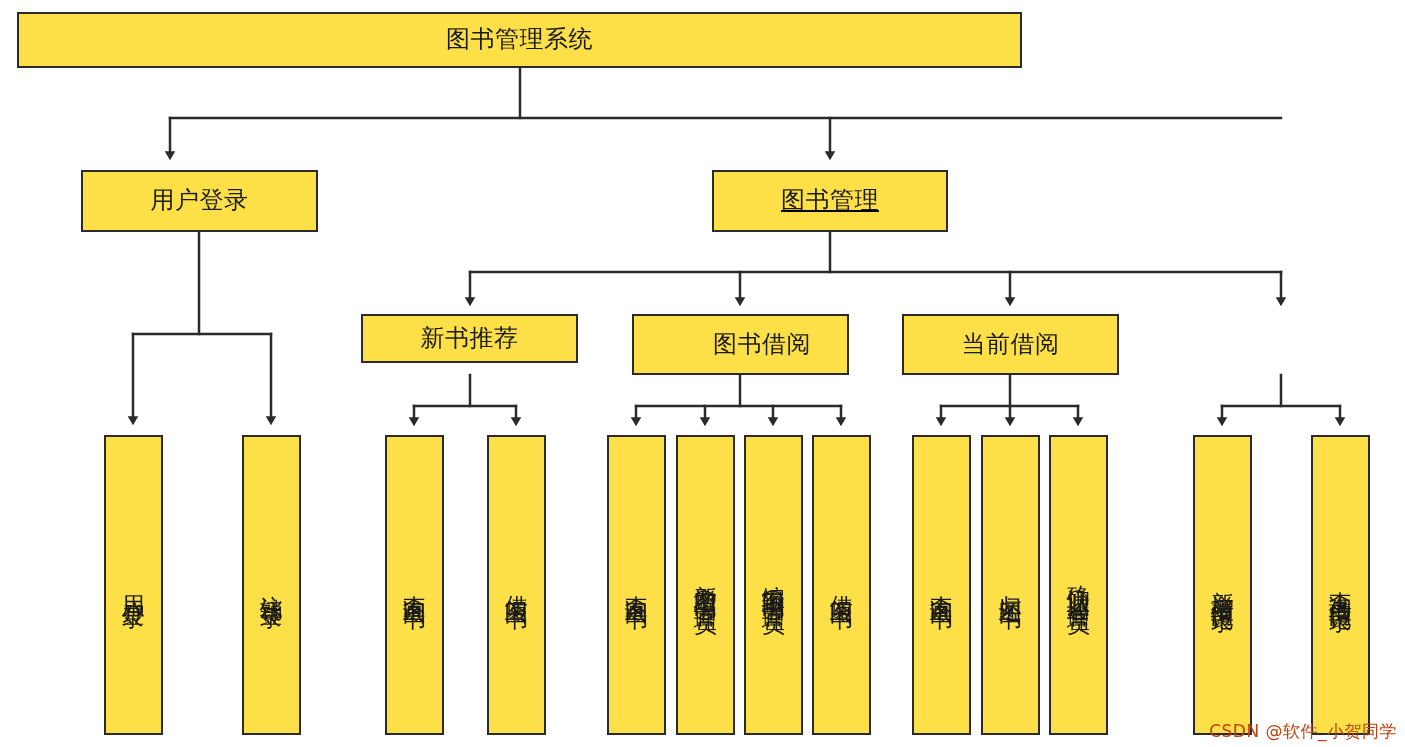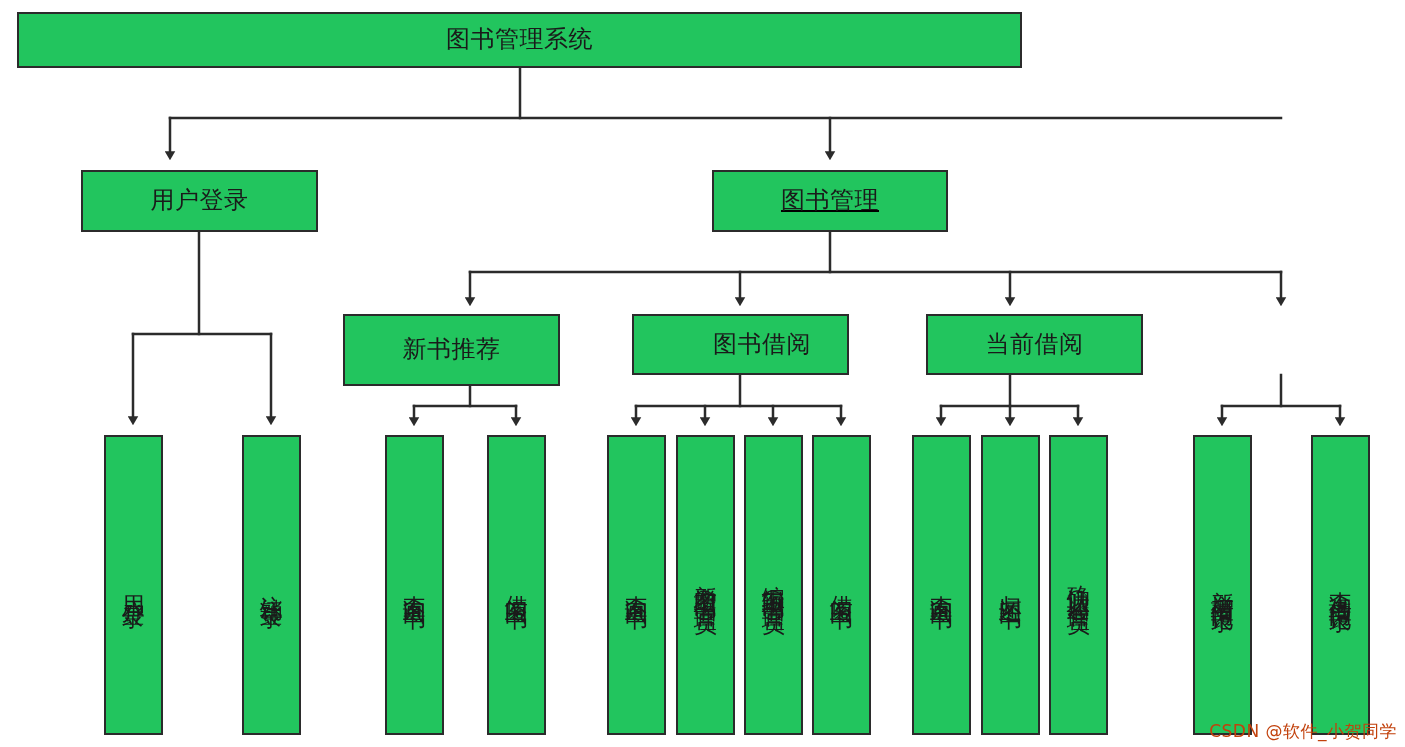--- a/index.html
+++ b/index.html
@@ -23,21 +23,21 @@
   svg#edges {
     position: absolute;
     left: 0;
     top: 0;
     width: 1405px;
     height: 747px;
   }
   .node {
     position: absolute;
     box-sizing: border-box;
-    background: #22c55e;
+    background: #fde047;
     border: 2.5px solid #2b2b2b;
     display: flex;
     align-items: center;
     justify-content: center;
     overflow: hidden;
   }
   .node-label {
     color: #1a1a1a;
     line-height: 1.06;
     text-align: center;
@@ -125,29 +125,29 @@
   </div>
 
   <div class="node horiz" style="left:81px; top:170px; width:237px; height:62px;">
     <span class="node-label">用户登录</span>
   </div>
 
   <div class="node horiz" style="left:712px; top:170px; width:236px; height:62px;text-decoration:underline;">
     <span class="node-label">图书管理</span>
   </div>
 
-  <div class="node horiz" style="left:343px; top:314px; width:217px; height:72px;">
+  <div class="node horiz" style="left:361px; top:314px; width:217px; height:49px;">
     <span class="node-label">新书推荐</span>
   </div>
 
   <div class="node horiz" style="left:632px; top:314px; width:217px; height:61px;padding-left:43px;">
     <span class="node-label">图书借阅</span>
   </div>
 
-  <div class="node horiz" style="left:902px; top:314px; width:217px; height:61px;margin-left:24px;">
+  <div class="node horiz" style="left:902px; top:314px; width:217px; height:61px;">
     <span class="node-label">当前借阅</span>
   </div>
 
 
   <div class="node vert" style="left:104px; top:435px; width:59px; height:300px;">
     <span class="node-label">用户登录</span>
   </div>
 
   <div class="node vert" style="left:242px; top:435px; width:59px; height:300px;">
     <span class="node-label">注销登录</span>

